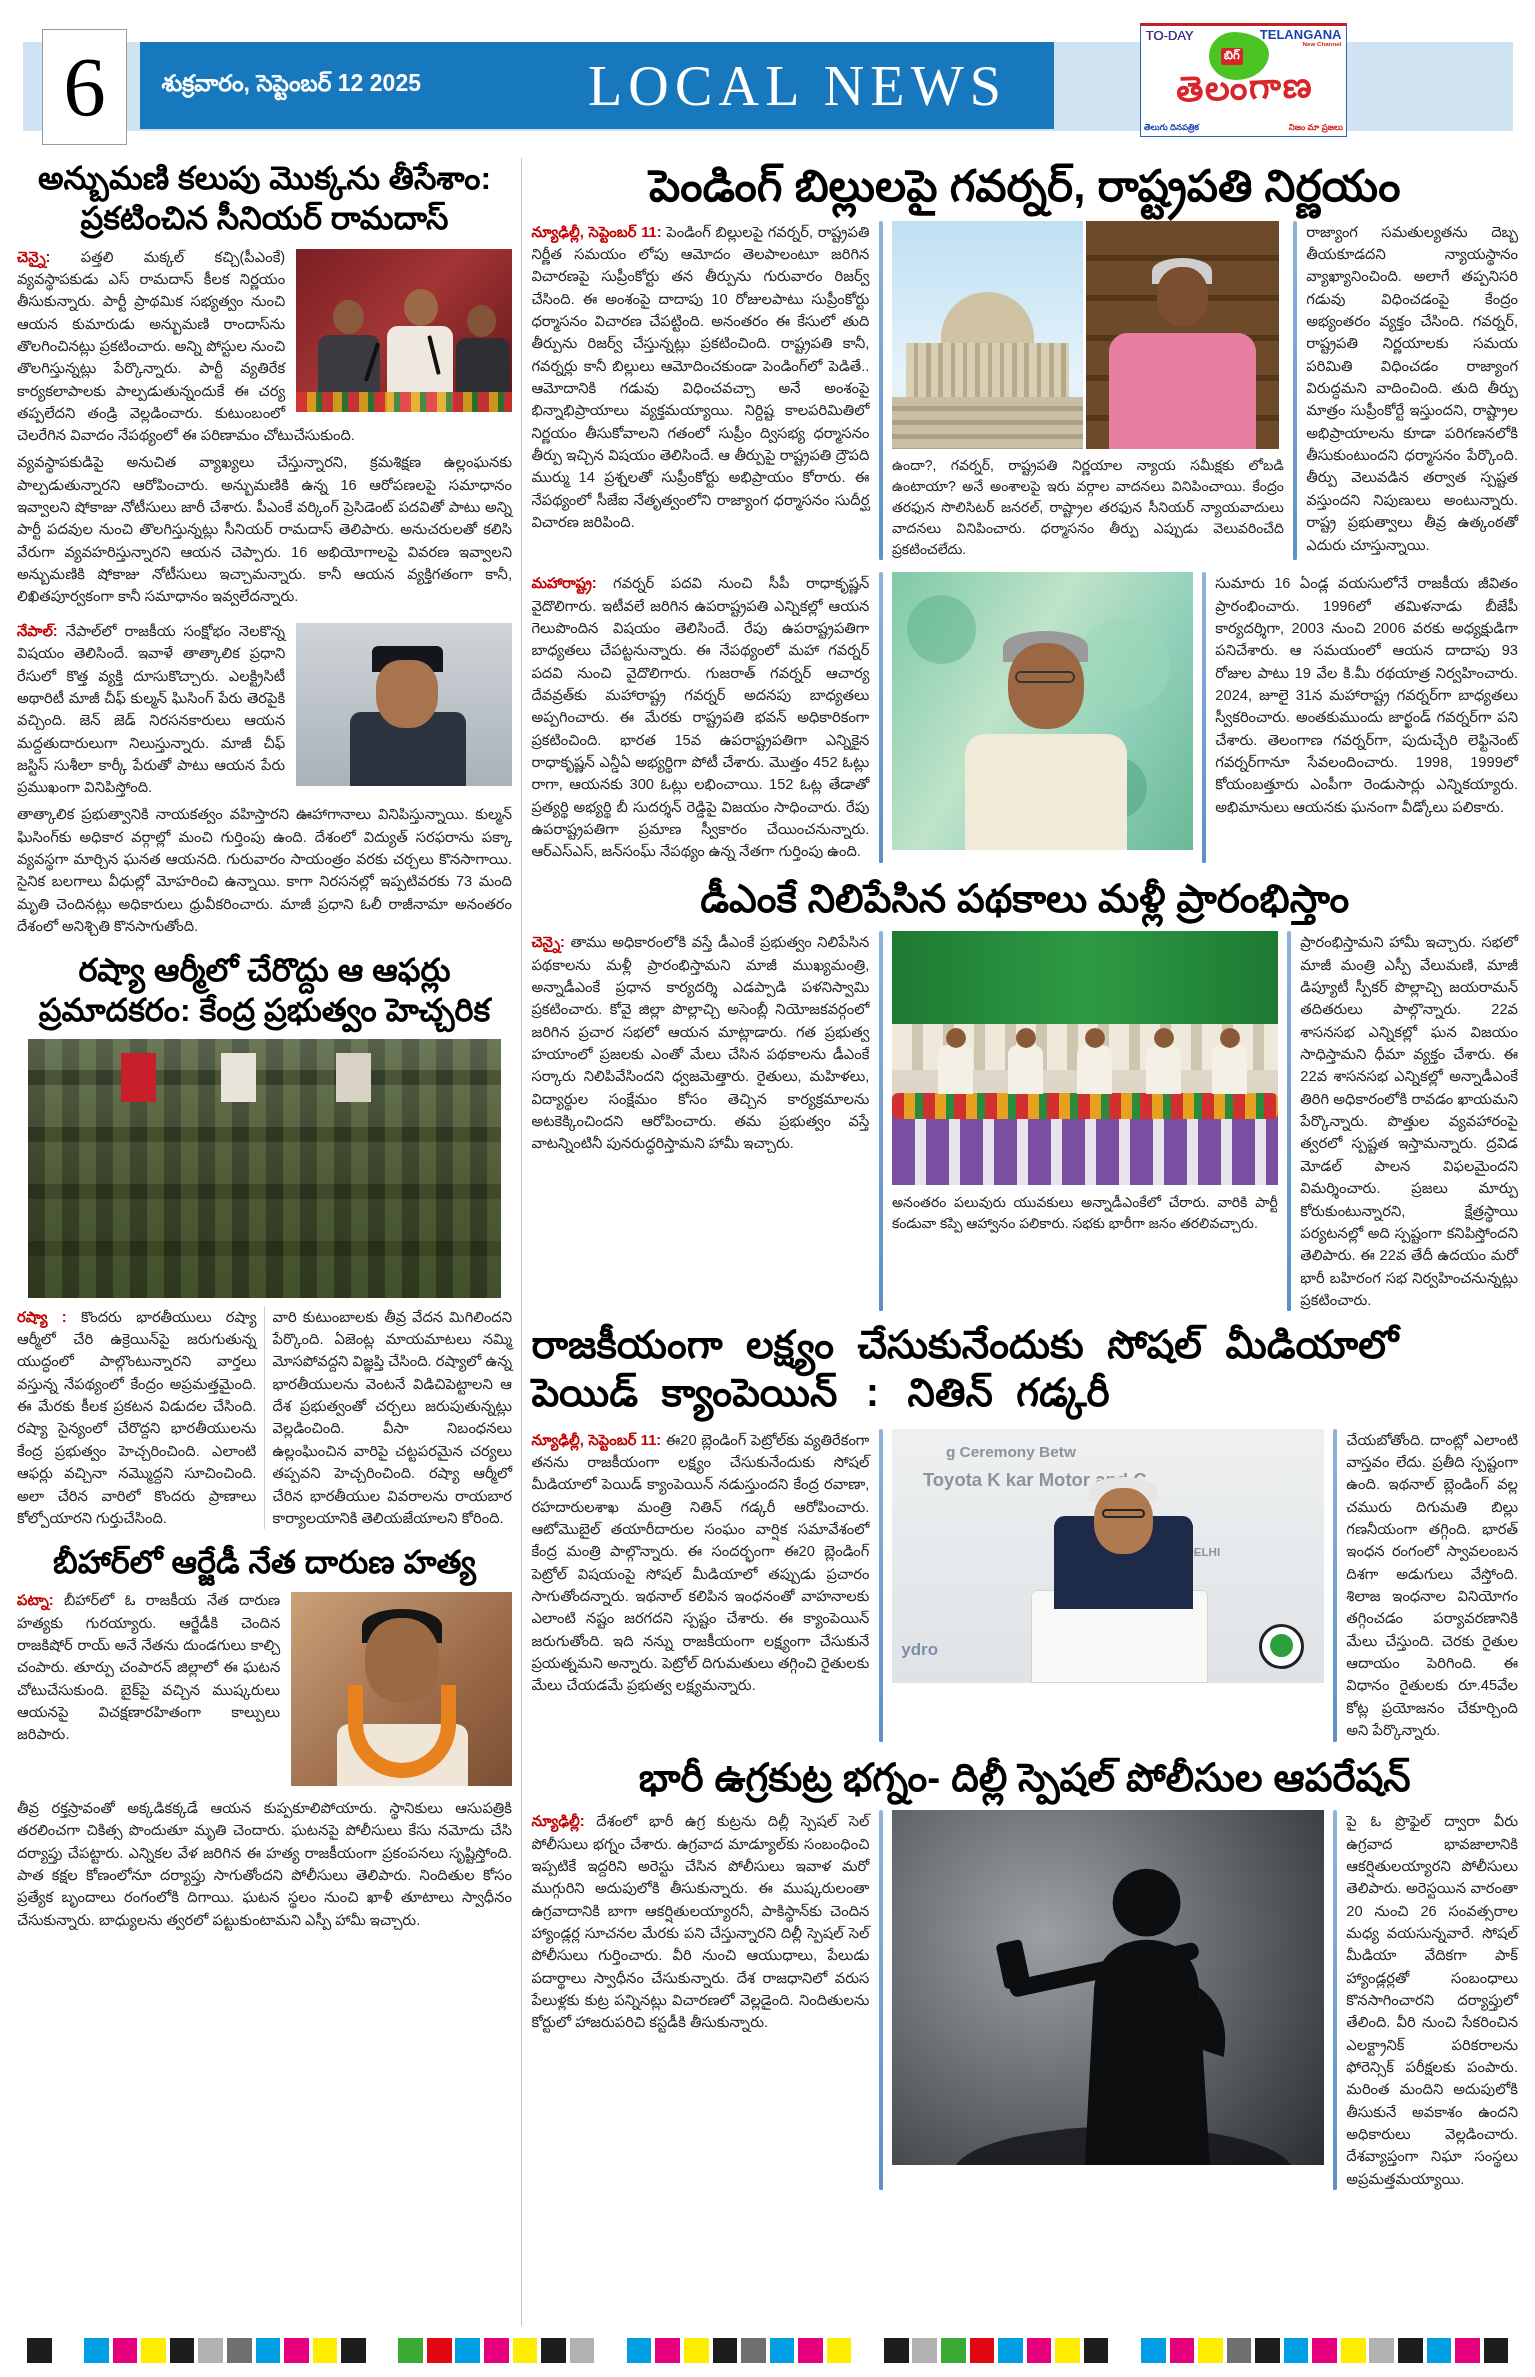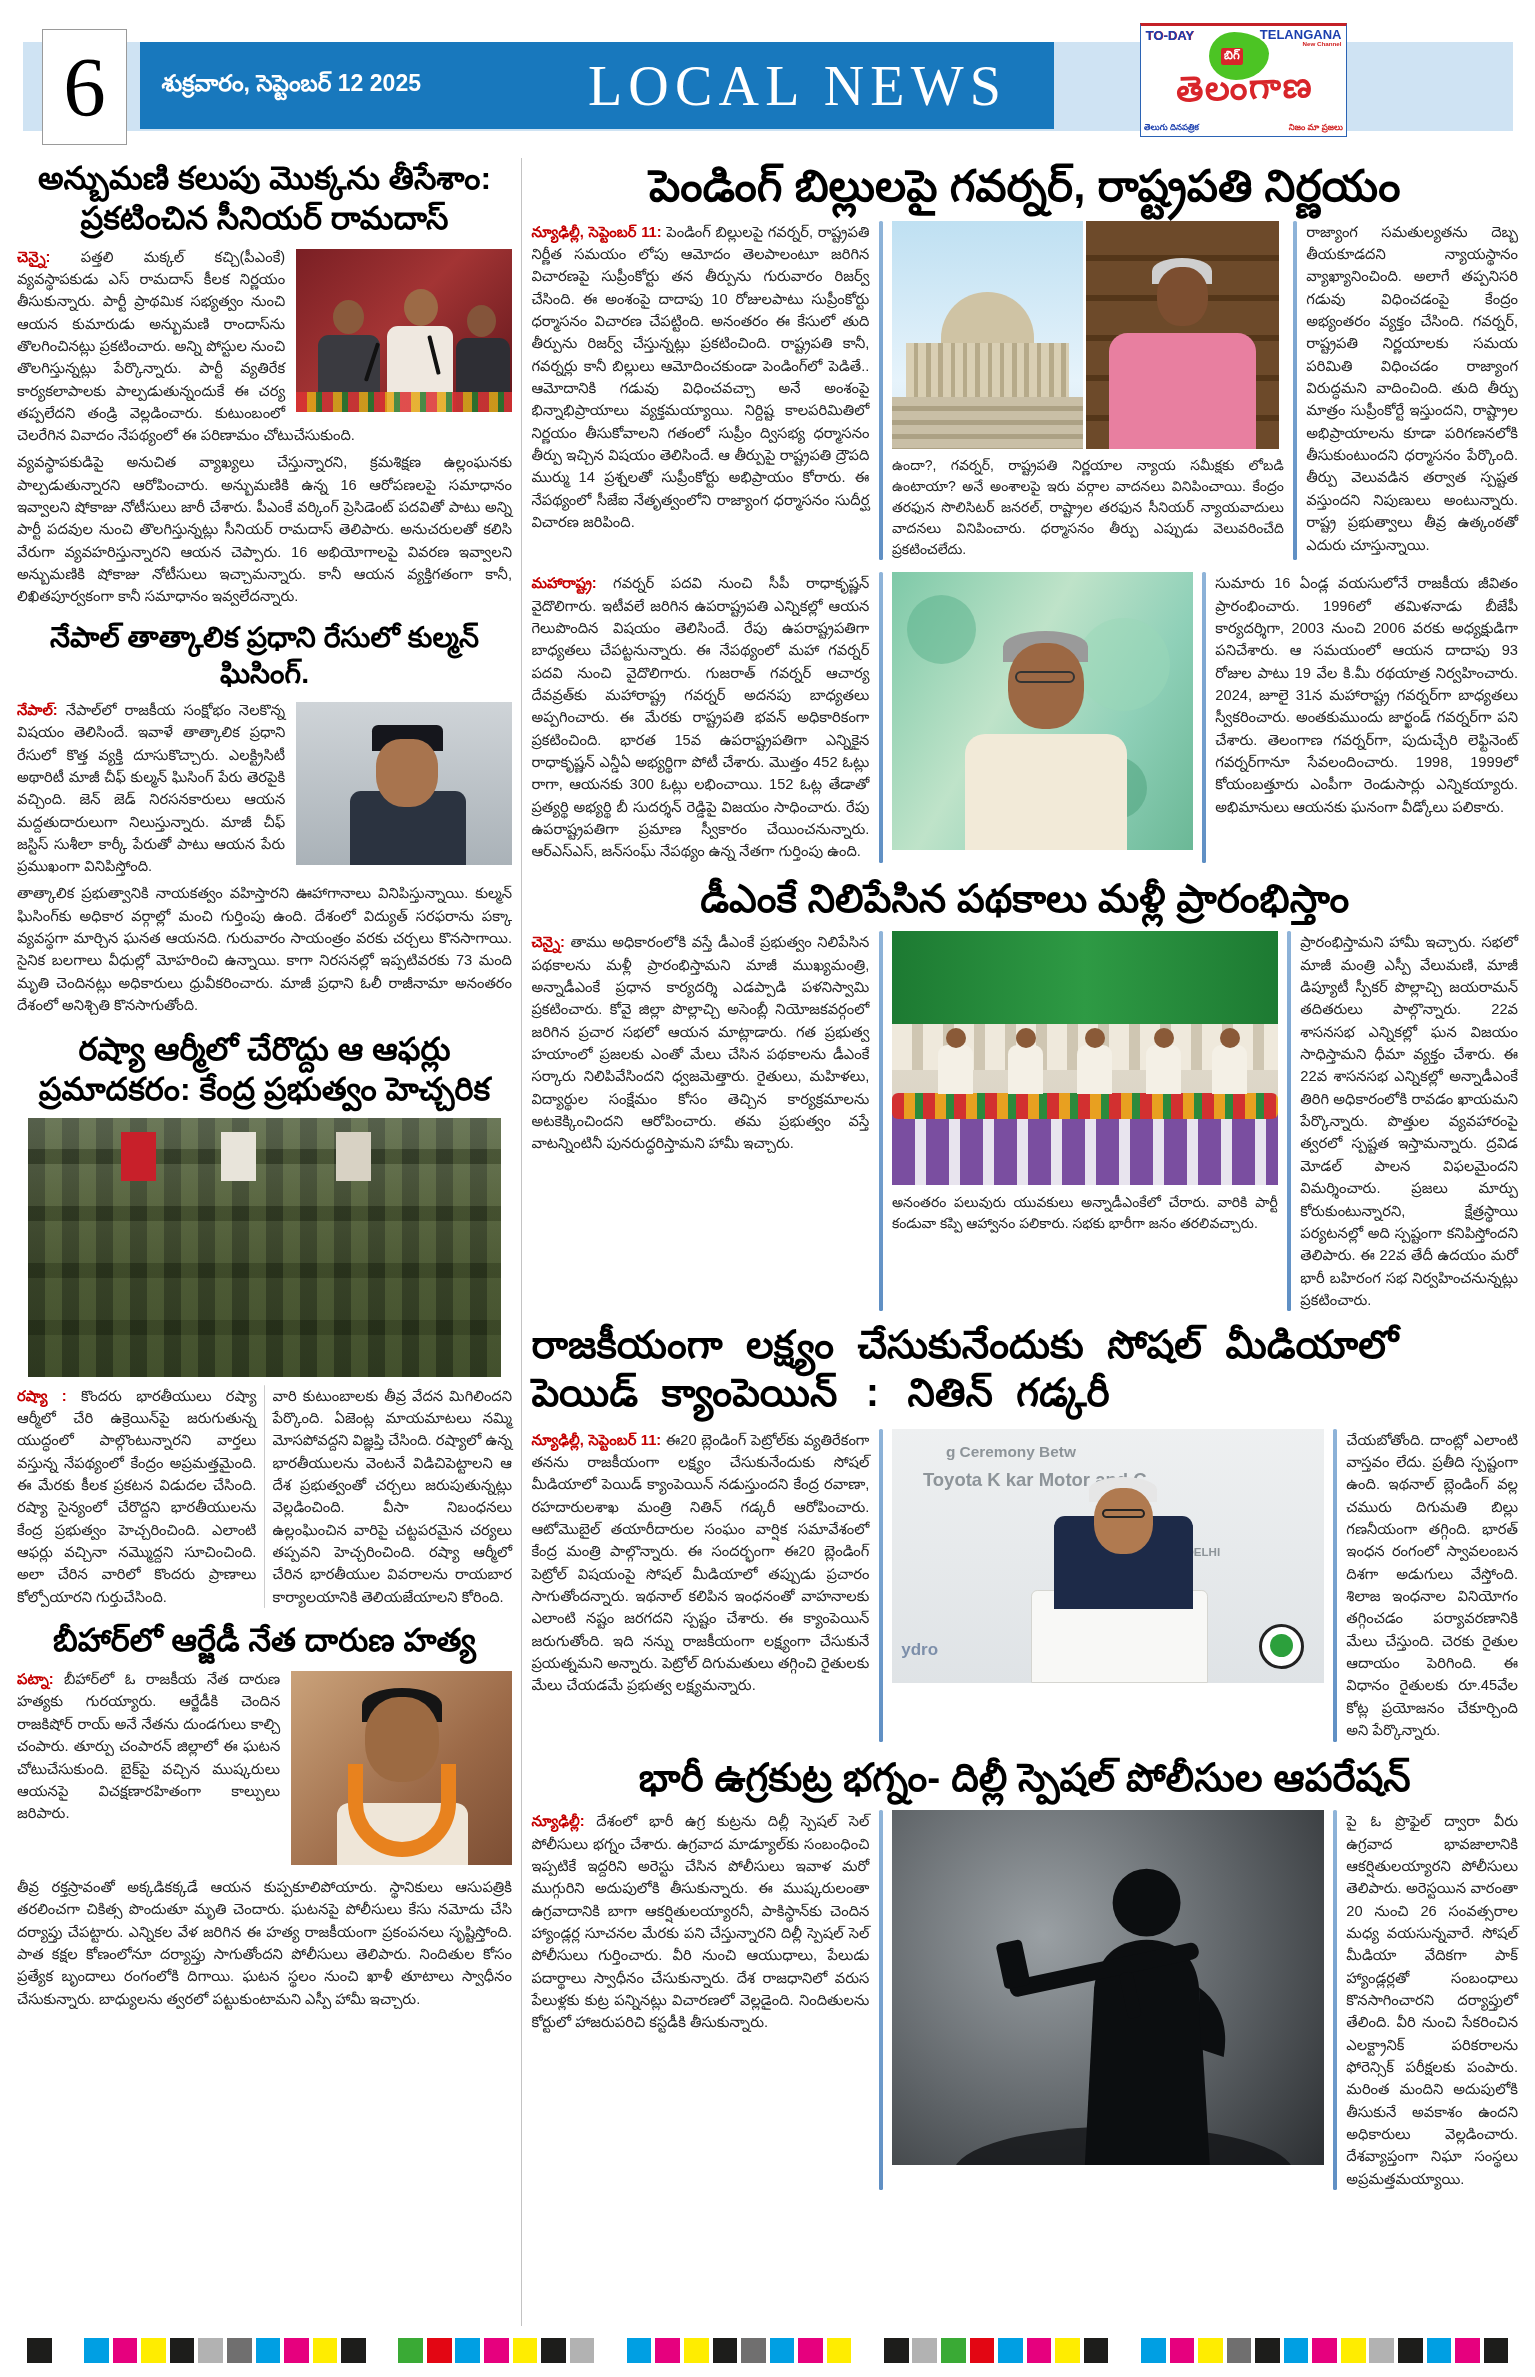--- a/index.html
+++ b/index.html
@@ -14,21 +14,21 @@
     border:1.5px solid #9a9a9a; display:flex; align-items:center; justify-content:center; }
   .pagenum { font-family:"Liberation Serif", serif; font-size:85px; font-weight:400; color:#000; line-height:1; }
   .blueband { position:absolute; left:140px; top:42px; width:914px; height:87px; background:#1878bd;
     display:flex; align-items:center; }
   .date-text { color:#ffffff; font-weight:bold; font-size:23px; margin-left:21.6px; white-space:nowrap; }
   .localnews { position:absolute; left:401px; right:0; text-align:center; color:#ffffff;
     font-family:"Liberation Serif", serif; font-size:56px; letter-spacing:6.2px; font-weight:400; }
   .masthead { position:absolute; left:1140px; top:23px; width:207px; height:114px; background:#ffffff;
     border:1.5px solid #2b63b5; border-top:3.9px solid #c42027; padding:2.3px 4.6px; overflow:hidden; }
   .mh-row { display:flex; justify-content:space-between; align-items:flex-start; }
-  .mh-today { color:#1b3fae; font-weight:bold; font-size:13px; text-shadow:0.4px 0.4px #d23; }
+  .mh-today { color:#1b3fae; font-weight:normal; font-size:13px; text-shadow:0.4px 0.4px #d23; }
   .mh-tel { color:#1b3fae; font-weight:bold; font-size:13px; text-align:right; line-height:1; }
   .mh-chan { color:#d02020; font-weight:bold; font-size:6.2px; text-align:right; display:block; }
   .mh-map { position:absolute; left:68px; top:6.2px; width:60px; height:48px; background:#4cc424;
     border-radius:42% 58% 55% 45% / 50% 45% 55% 50%; }
   .mh-big { position:absolute; left:80px; top:21.6px; font-size:11.6px; color:#ffffff; background:#d8252a;
     padding:0 3.1px; border-radius:2.3px; font-weight:bold; }
   .mh-script { position:absolute; left:4.6px; top:40px; width:197px; text-align:center; color:#d8252a;
     font-weight:bold; font-size:35px; line-height:1.2; transform:rotate(-2deg); letter-spacing:1.5px; }
   .mh-tags { position:absolute; left:3.1px; right:3.1px; bottom:2.3px; display:flex; justify-content:space-between; }
   .mh-tagl { color:#1b3fae; font-weight:bold; font-size:8.5px; }
@@ -207,21 +207,20 @@
           <p class="body-txt">
             <span class="dateline">చెన్నై:</span>
             <span>పత్తలి మక్కల్ కచ్చి(పీఎంకే) వ్యవస్థాపకుడు ఎస్ రామదాస్ కీలక నిర్ణయం తీసుకున్నారు. పార్టీ ప్రాథమిక సభ్యత్వం నుంచి ఆయన కుమారుడు అన్బుమణి రాందాస్‌ను తొలగించినట్లు ప్రకటించారు. అన్ని పోస్టుల నుంచి తొలగిస్తున్నట్లు పేర్కొన్నారు. పార్టీ వ్యతిరేక కార్యకలాపాలకు పాల్పడుతున్నందుకే ఈ చర్య తప్పలేదని తండ్రి వెల్లడించారు. కుటుంబంలో చెలరేగిన వివాదం నేపథ్యంలో ఈ పరిణామం చోటుచేసుకుంది.</span>
           </p>
           <div class="clear"></div>
           <p class="body-txt" style="margin-top:4.6px;">వ్యవస్థాపకుడిపై అనుచిత వ్యాఖ్యలు చేస్తున్నారని, క్రమశిక్షణ ఉల్లంఘనకు పాల్పడుతున్నారని ఆరోపించారు. అన్బుమణికి ఉన్న 16 ఆరోపణలపై సమాధానం ఇవ్వాలని షోకాజు నోటీసులు జారీ చేశారు. పీఎంకే వర్కింగ్ ప్రెసిడెంట్ పదవితో పాటు అన్ని పార్టీ పదవుల నుంచి తొలగిస్తున్నట్లు సీనియర్ రామదాస్ తెలిపారు. అనుచరులతో కలిసి వేరుగా వ్యవహరిస్తున్నారని ఆయన చెప్పారు. 16 అభియోగాలపై వివరణ ఇవ్వాలని అన్బుమణికి షోకాజు నోటీసులు ఇచ్చామన్నారు. కానీ ఆయన వ్యక్తిగతంగా కానీ, లిఖితపూర్వకంగా కానీ సమాధానం ఇవ్వలేదన్నారు.</p>
         </div>
       </div>
 
       <div class="article">
-        <h2 class="headline hl-orange">నేపాల్ తాత్కాలిక ప్రధాని రేసులో కుల్మన్ ఘిసింగ్.</h2>
         <div style="margin-top:7.7px;">
           <div class="photo ph-nepal ph-float">
             <div class="torso"></div>
               <div class="topi"></div>
               <div class="face"></div>
           </div>
           <p class="body-txt">
             <span class="dateline">నేపాల్:</span>
             <span>నేపాల్‌లో రాజకీయ సంక్షోభం నెలకొన్న విషయం తెలిసిందే. ఇవాళే తాత్కాలిక ప్రధాని రేసులో కొత్త వ్యక్తి దూసుకొచ్చారు. ఎలక్ట్రిసిటీ అథారిటీ మాజీ చీఫ్ కుల్మన్ ఘిసింగ్ పేరు తెరపైకి వచ్చింది. జెన్ జెడ్ నిరసనకారులు ఆయన మద్దతుదారులుగా నిలుస్తున్నారు. మాజీ చీఫ్ జస్టిస్ సుశీలా కార్కీ పేరుతో పాటు ఆయన పేరు ప్రముఖంగా వినిపిస్తోంది.</span>
           </p>

